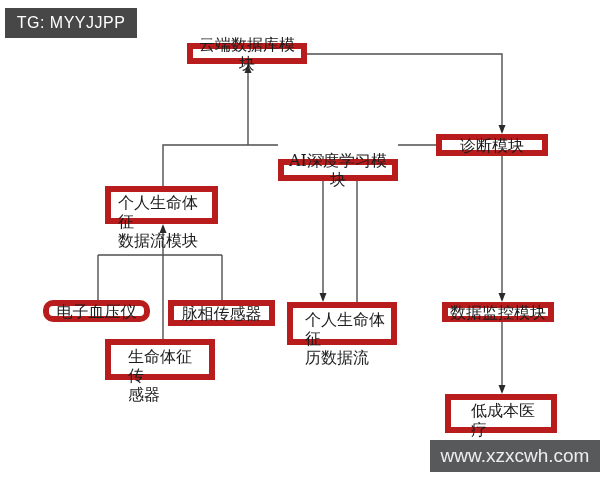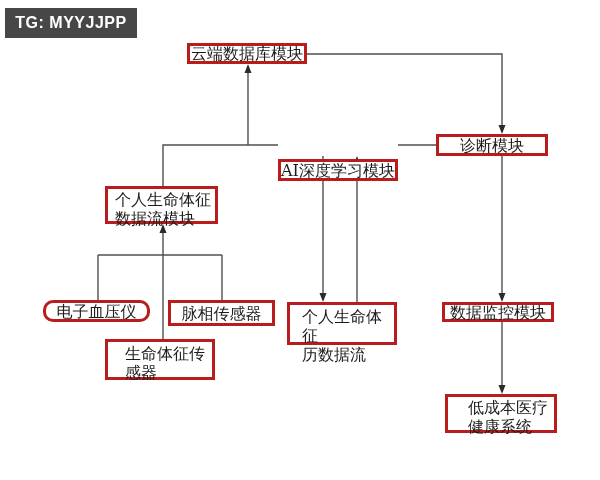--- a/index.html
+++ b/index.html
@@ -3,37 +3,37 @@
 <meta charset="utf-8">
 <style>
   html,body{margin:0;padding:0;background:#ffffff;}
   .stage{
     position:relative;width:600px;height:480px;background:#ffffff;overflow:hidden;
     font-family:"DejaVu Serif","Liberation Serif",serif;
   }
   .edges{position:absolute;left:0;top:0;width:600px;height:480px;}
   .node{
     position:absolute;box-sizing:border-box;background:#ffffff;
-    border:3px solid #b91c1c;color:#1c1c1c;font-size:16px;
+    border:6px solid #b91c1c;color:#1c1c1c;font-size:16px;
     white-space:pre-line;line-height:19px;
   }
   .node.center{display:flex;align-items:center;justify-content:center;text-align:center;}
   .n-cloud  {left:187px;top:43px; width:120px;height:21px;}
   .n-ai     {left:278px;top:134px;width:120px;height:22px;margin-top:25px;}
   .n-diag   {left:428px;top:134px;width:112px;height:22px;margin-left:8px;}
   .n-vstream{left:105px;top:186px;width:113px;height:38px;padding:1px 4px 0 7px;}
   .n-bp     {left:43px; top:300px;width:107px;height:22px;border-radius:10px;}
   .n-pulse  {left:168px;top:300px;width:107px;height:26px;}
   .n-vsensor{left:105px;top:339px;width:110px;height:41px;padding:2px 4px 0 17px;}
   .n-record {left:287px;top:302px;width:110px;height:43px;padding:2px 4px 0 12px;}
   .n-monitor{left:442px;top:302px;width:112px;height:20px;}
   .n-lowcost{left:445px;top:394px;width:112px;height:39px;padding:1px 4px 0 20px;}
   .badge{
     position:absolute;font-family:"Liberation Sans","DejaVu Sans",sans-serif;
-    display:flex;align-items:center;justify-content:center;font-weight:bold;
+    display:flex;align-items:center;justify-content:center;
   }
   .badge.tg{
     left:5px;top:8px;width:132px;height:30px;background:#474747;color:#ffffff;
     font-size:16px;letter-spacing:0.5px;
   }
   .badge.site{
     right:0;bottom:8px;width:170px;height:32px;background:#58595b;color:#ededed;
     font-size:19px;
   }
 </style>
@@ -89,14 +89,15 @@
   <div class="node center n-bp">电子血压仪</div>
   <div class="node center n-pulse">脉相传感器</div>
   <div class="node n-vsensor">生命体征传
 感器</div>
   <div class="node n-record">个人生命体征
 历数据流</div>
   <div class="node center n-monitor">数据监控模块</div>
   <div class="node n-lowcost">低成本医疗
 健康系统</div>
 
+  <div class="badge site">www.xzxcwh.com</div>
 
 </div>
 
 </body></html>

